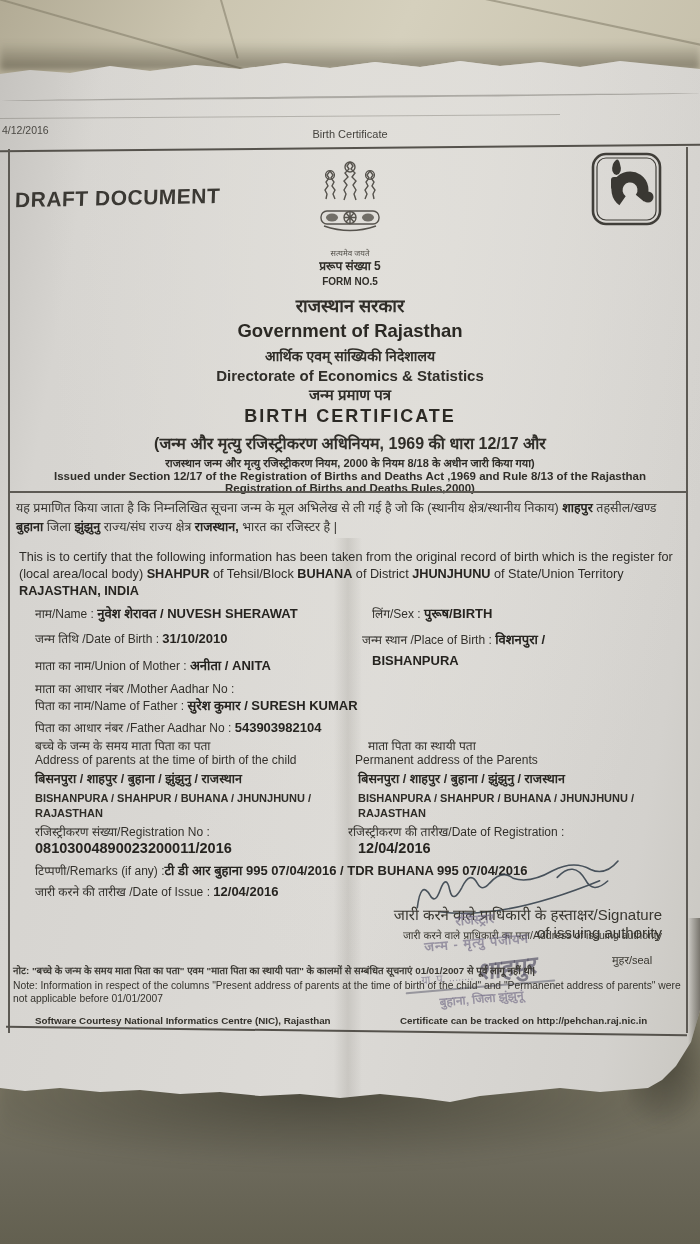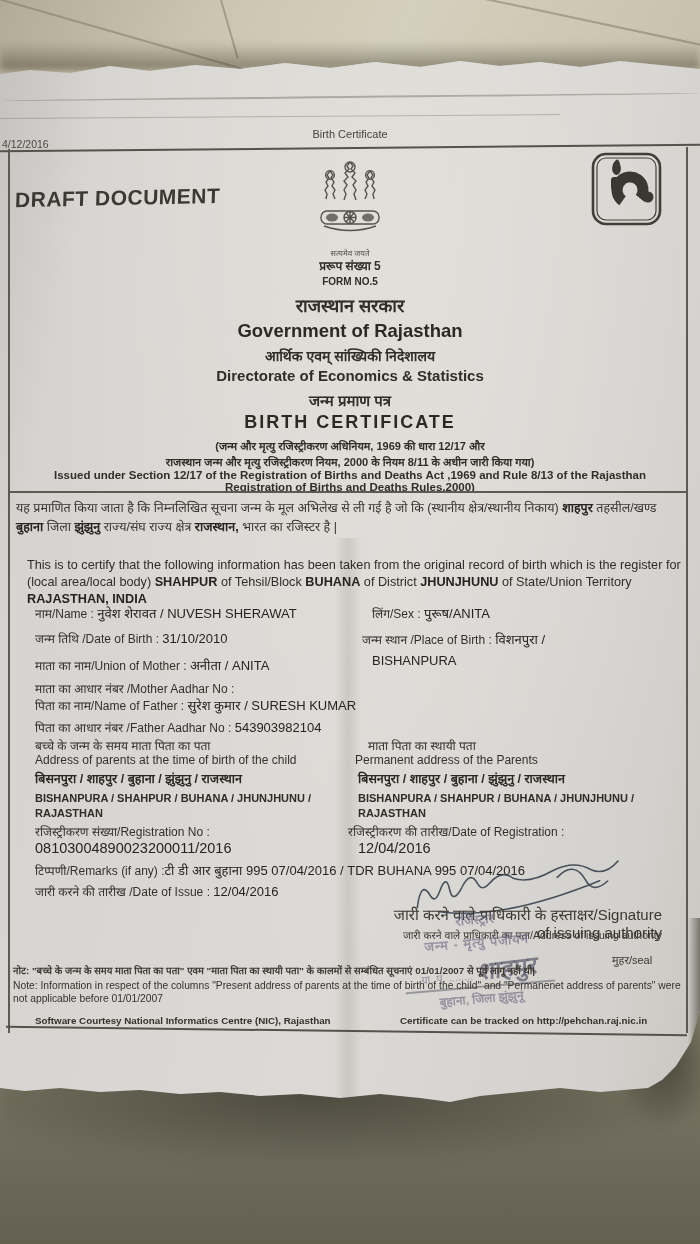--- a/index.html
+++ b/index.html
@@ -37,21 +37,21 @@
   .crease1{position:absolute;left:0;top:38px;width:700px;height:2px;
     background:rgba(95,92,86,.4);border-radius:50%;transform:rotate(-.6deg)}
   .crease2{position:absolute;left:0;top:58px;width:560px;height:1px;
     background:rgba(110,107,100,.38);transform:rotate(-.4deg)}
   .fold{position:absolute;left:334px;top:480px;width:28px;height:560px;
     background:linear-gradient(90deg,transparent,rgba(108,104,94,.16),transparent)}
   .right-edge-shadow{position:absolute;left:688px;top:860px;width:12px;height:180px;
     background:linear-gradient(270deg,rgba(52,48,38,.55),transparent)}
 
   
-  .print-date{position:absolute;top:80px;left:2px;font-size:10.5px;color:#4a4843}
+  .print-date{position:absolute;top:66px;left:2px;font-size:10.5px;color:#4a4843}
   .print-header{position:absolute;top:70px;left:0;width:700px;text-align:center;font-size:11px;color:#45433e}
   .box-top{position:absolute;left:0;top:89px;width:700px;height:2px;background:#55524c;transform:rotate(-.55deg)}
   .box-left{position:absolute;left:8px;top:91px;width:1.5px;height:884px;background:#5d5a54}
   .box-right{position:absolute;left:686px;top:89px;width:1.5px;height:886px;background:#5d5a54}
   .box-bottom{position:absolute;left:6px;top:972px;width:681px;height:2px;background:#55524c;transform:rotate(.7deg)}
   .midline{position:absolute;left:9px;top:433px;width:678px;height:1.5px;background:#5d5a54}
 
   .draft{position:absolute;left:15px;top:128px;font-size:21px;font-weight:bold;color:#3b3934;
     letter-spacing:.5px;transform:rotate(-1.2deg) skewX(-3deg)}
 
@@ -61,35 +61,35 @@
 
   
   .hstack{position:absolute;left:0;top:199px;width:700px;text-align:center;color:#302e29}
   .hstack div{font-weight:bold}
   .fh{font-size:12px}
   .fe{font-size:10px;margin-top:2px}
   .gh{font-size:18px;margin-top:6px}
   .ge{font-size:18.5px;margin-top:3px;color:#2b2924}
   .dh{font-size:14px;margin-top:4px}
   .de{font-size:15px;margin-top:2px}
-  .th{font-size:15px;margin-top:6px}
+  .th{font-size:15px;margin-top:0}
   .te{font-size:18px;letter-spacing:2px;margin-top:2px;color:#2b2924}
-  .a1{font-size:11px;margin-top:5px}
+  .a1{font-size:16px;margin-top:5px}
   .a2{font-size:11px;margin-top:1px}
   .a3{font-size:11.5px;margin-top:0}
   .a4{font-size:11.5px}
 
   
   .certify-hi{position:absolute;left:16px;top:441px;width:666px;font-size:12.5px;line-height:1.55;color:#363430;margin:0}
-  .certify-en{position:absolute;left:16px;top:488px;width:666px;font-size:12.7px;line-height:1.33;color:#2f2d29;margin:11px}
+  .certify-en{position:absolute;left:16px;top:488px;width:666px;font-size:12.7px;line-height:1.33;color:#2f2d29;margin:3px}
   .b{font-weight:bold;color:#262420}
 
   
   .frow{position:absolute;font-size:12px;color:#33312c;white-space:nowrap}
-  .val{font-weight:normal;font-size:13px;color:#262420}
+  .val{font-weight:bold;font-size:13px;color:#262420}
   .addr{white-space:normal;line-height:1.35}
   .addr .hi{font-weight:bold;font-size:12.5px;color:#2a2823}
   .addr .en{font-weight:bold;font-size:11px;color:#2e2c27;margin-top:3px;line-height:1.4}
 
   .sig-label{position:absolute;left:378px;top:846px;width:284px;text-align:right;font-size:15px;color:#38362f}
   .auth-label{position:absolute;left:398px;top:870px;width:264px;text-align:right;font-size:10.5px;color:#38362f}
   .seal-label{position:absolute;left:612px;top:894px;font-size:11px;color:#38362f}
   .sig-svg{position:absolute;left:408px;top:800px;transform:rotate(-5deg);opacity:.85}
 
   
@@ -174,33 +174,33 @@
     <div class="hstack">
       <div class="fh">प्ररूप संख्या 5</div>
       <div class="fe">FORM NO.5</div>
       <div class="gh">राजस्थान सरकार</div>
       <div class="ge">Government of Rajasthan</div>
       <div class="dh">आर्थिक एवम् सांख्यिकी निदेशालय</div>
       <div class="de">Directorate of Economics &amp; Statistics</div>
       <div class="th">जन्म प्रमाण पत्र</div>
       <div class="te">BIRTH CERTIFICATE</div>
       <div class="a1">(जन्म और मृत्यु रजिस्ट्रीकरण अधिनियम, 1969 की धारा 12/17 और</div>
-      <div class="a2">राजस्थान जन्म और मृत्यु रजिस्ट्रीकरण नियम, 2000 के नियम 8/11 के अधीन जारी किया गया)</div>
+      <div class="a2">राजस्थान जन्म और मृत्यु रजिस्ट्रीकरण नियम, 2000 के नियम 8/18 के अधीन जारी किया गया)</div>
       <div class="a3">Issued under Section 12/17 of the Registration of Births and Deaths Act ,1969 and Rule 8/13 of the Rajasthan</div>
       <div class="a4">Registration of Births and Deaths Rules,2000)</div>
     </div>
 
     <div class="midline"></div>
 
     <p class="certify-hi"><span>यह प्रमाणित किया जाता है कि निम्नलिखित सूचना जन्म के मूल अभिलेख से ली गई है जो कि (स्थानीय क्षेत्र/स्थानीय निकाय) </span><span class="b">शाहपुर</span><span> तहसील/खण्ड </span><span class="b">बुहाना</span><span> जिला </span><span class="b">झुंझुनु</span><span> राज्य/संघ राज्य क्षेत्र </span><span class="b">राजस्थान,</span><span> भारत का रजिस्टर है |</span></p>
 
     <p class="certify-en"><span>This is to certify that the following information has been taken from the original record of birth which is the register for (local area/local body) </span><span class="b">SHAHPUR</span><span> of Tehsil/Block </span><span class="b">BUHANA</span><span> of District </span><span class="b">JHUNJHUNU</span><span> of State/Union Territory </span><span class="b">RAJASTHAN, INDIA</span></p>
 
     <div class="frow" style="left:35px;top:546px"><span>नाम/Name :</span> <span class="val">नुवेश शेरावत / NUVESH SHERAWAT</span></div>
-    <div class="frow" style="left:372px;top:546px"><span>लिंग/Sex :</span> <span class="val">पुरूष/ANITA</span></div>
+    <div class="frow" style="left:372px;top:546px"><span>लिंग/Sex :</span> <span class="val">पुरूष/BIRTH</span></div>
 
     <div class="frow" style="left:35px;top:572px"><span>जन्म तिथि /Date of Birth :</span> <span class="val">31/10/2010</span></div>
     <div class="frow" style="left:362px;top:572px"><span>जन्म स्थान /Place of Birth :</span> <span class="val">विशनपुरा /</span></div>
     <div class="frow val" style="left:372px;top:595px">BISHANPURA</div>
 
     <div class="frow" style="left:35px;top:598px"><span>माता का नाम/Union of Mother :</span> <span class="val">अनीता / ANITA</span></div>
     <div class="frow" style="left:35px;top:622px"><span>माता का आधार नंबर /Mother Aadhar No :</span> <span class="val"></span></div>
     <div class="frow" style="left:35px;top:638px"><span>पिता का नाम/Name of Father :</span> <span class="val">सुरेश कुमार / SURESH KUMAR</span></div>
     <div class="frow" style="left:35px;top:661px"><span>पिता का आधार नंबर /Father Aadhar No :</span> <span class="val">543903982104</span></div>
 

